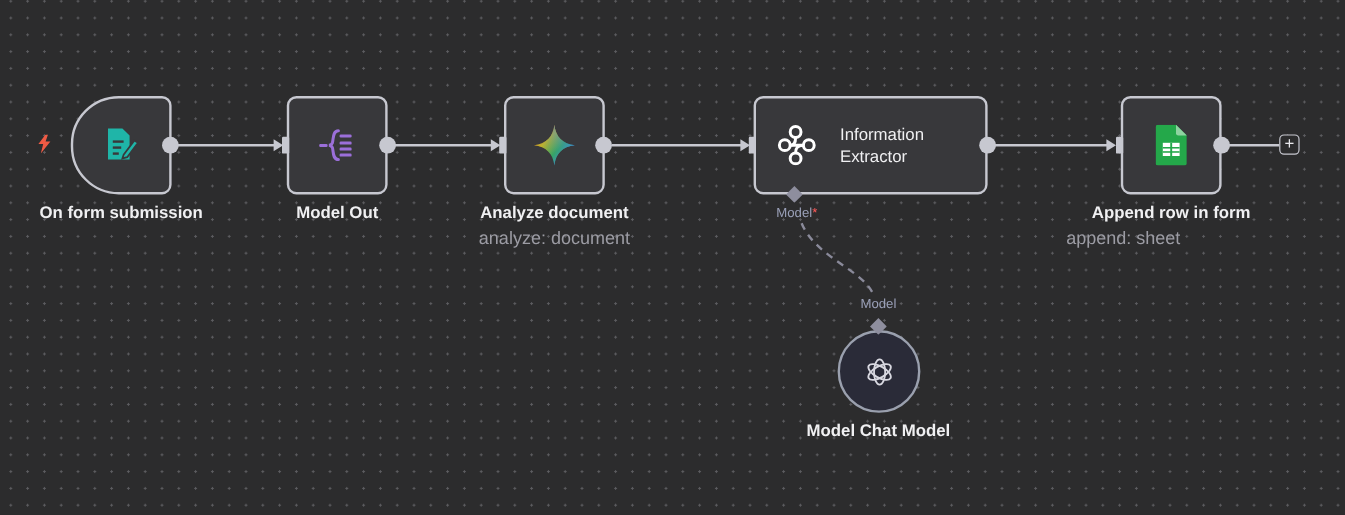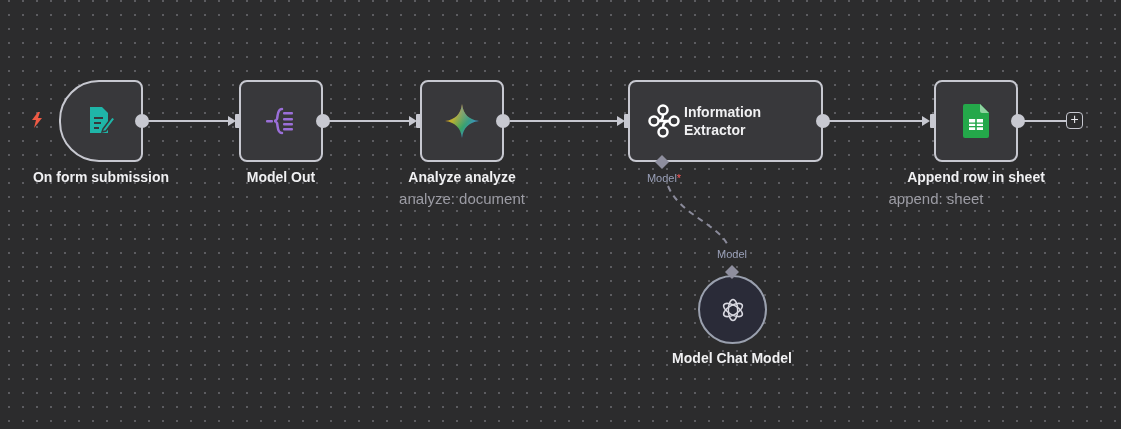--- a/index.html
+++ b/index.html
@@ -31,22 +31,22 @@
   .sublabel {
     position: absolute; color: #9c9ca4; font-size: 15px;
     white-space: nowrap; transform: translateX(-50%);
   }
   .handle-label {
     position: absolute; color: #9aa0b8; font-size: 11px;
     white-space: nowrap; transform: translateX(-50%); text-align: right;
   }
   .req { color: #ff5a5a; }
   .wide-title {
-    color: #f0f0f2; font-weight: bold; font-size: 14px; line-height: 18px;
-    margin-left: 4px;
+    color: #f0f0f2; font-weight: normal; font-size: 14px; line-height: 18px;
+    margin-left: 20px;
   }
   .out-handle {
     position: absolute; width: 14px; height: 14px; border-radius: 50%;
     background: #c7c8d0;
   }
   .in-handle {
     position: absolute; width: 6px; height: 14px; background: #c7c8d0; border-radius: 1px;
   }
   .plus-btn {
     position: absolute; left: 1066px; top: 112px; width: 17px; height: 17px;
@@ -117,21 +117,21 @@
           <stop offset="0" stop-color="#4285f4" stop-opacity="0.9"></stop>
           <stop offset="1" stop-color="#34a853" stop-opacity="0"></stop>
         </linearGradient>
       </defs>
       <path d="M18 1 C19 11 25 17 35 18 C25 19 19 25 18 35 C17 25 11 19 1 18 C11 17 17 11 18 1 Z" fill="url(#gem)"></path>
       <path d="M18 1 C19 11 25 17 35 18 C25 19 19 25 18 35 C17 25 11 19 1 18 C11 17 17 11 18 1 Z" fill="url(#gem2)"></path>
     </svg>
   </div>
   <div class="in-handle" style="left:416px; top:114px;"></div>
   <div class="out-handle" style="left:496px; top:114px;"></div>
-  <div class="label" style="left:462px; top:169px;">Analyze analyze</div>
+  <div class="label" style="left:462px; top:169px;">Analyze document</div>
   <div class="sublabel" style="left:462px; top:190px;">analyze: document</div>
 
   <div class="node wide" style="left:628px; top:80px; width:195px; height:82px;">
     <svg width="34" height="34" viewBox="0 0 34 34">
       <circle cx="8" cy="17" r="4.5" stroke="#fff" stroke-width="2.5" fill="none"></circle>
       <circle cx="17" cy="6" r="4.5" stroke="#fff" stroke-width="2.5" fill="none"></circle>
       <circle cx="17" cy="28" r="4.5" stroke="#fff" stroke-width="2.5" fill="none"></circle>
       <circle cx="28" cy="17" r="4.5" stroke="#fff" stroke-width="2.5" fill="none"></circle>
       <path d="M12.5 17 H23.5" stroke="#fff" stroke-width="2.5"></path>
       <path d="M17 10.5 C17 14 16 17 12.5 17" stroke="#fff" stroke-width="2.5" fill="none"></path>
@@ -156,21 +156,21 @@
       <path d="M2 0 H17 L26 9 V32 Q26 34 24 34 H2 Q0 34 0 32 V2 Q0 0 2 0 Z" fill="#24a84a"></path>
       <path d="M17 0 L26 9 H19 Q17 9 17 7 Z" fill="#8ed3a0"></path>
       <rect x="6" y="15" width="14" height="11" fill="#ffffff"></rect>
       <rect x="12.2" y="15" width="1.6" height="11" fill="#24a84a"></rect>
       <rect x="6" y="18.5" width="14" height="1.3" fill="#24a84a"></rect>
       <rect x="6" y="22" width="14" height="1.3" fill="#24a84a"></rect>
     </svg>
   </div>
   <div class="in-handle" style="left:930px; top:114px;"></div>
   <div class="out-handle" style="left:1011px; top:114px;"></div>
-  <div class="label" style="left:976px; top:169px;">Append row in sheet</div>
+  <div class="label" style="left:976px; top:169px;">Append row in form</div>
   <div class="sublabel" style="left:936px; top:190px;">append: sheet</div>
 
   <div class="plus-btn">+</div>
 
   <div class="handle-label" style="left:732px; top:248px;">Model</div>
   <div class="node round" style="left:698px; top:275px; width:69px; height:69px;">
     <svg width="28" height="28" viewBox="0 0 24 24">
       <g fill="none" stroke="#d8d8e0" stroke-width="1.3">
         <ellipse cx="12" cy="12" rx="4" ry="9"></ellipse>
         <ellipse cx="12" cy="12" rx="4" ry="9" transform="rotate(60 12 12)"></ellipse>

